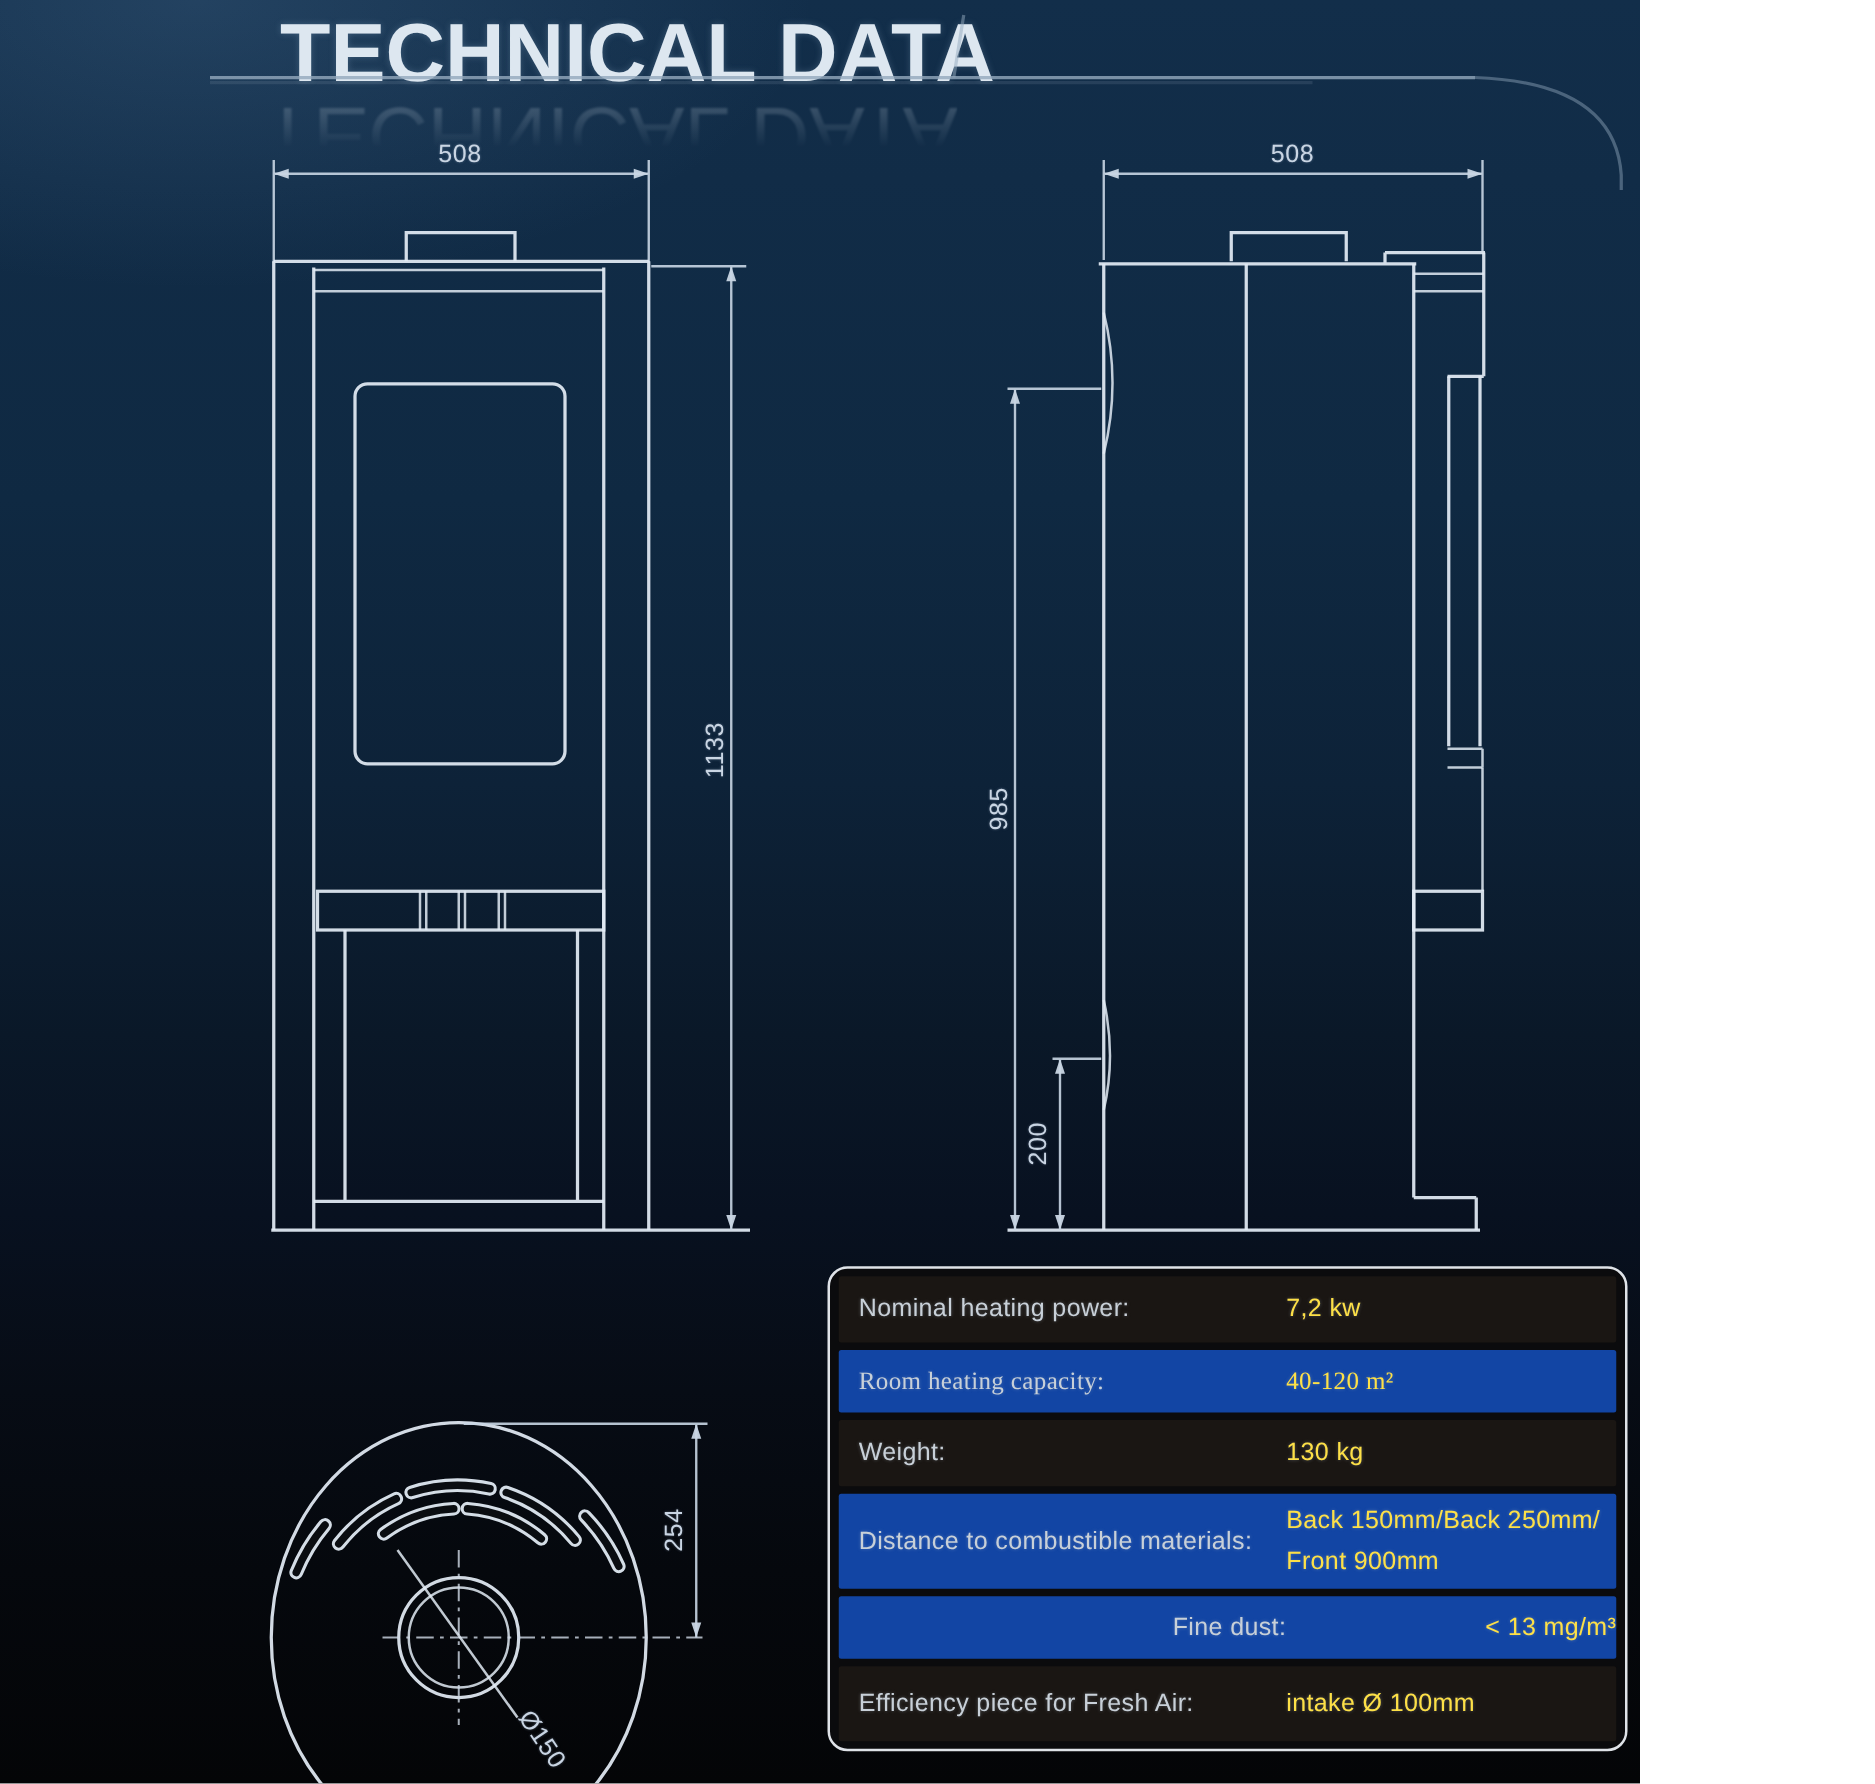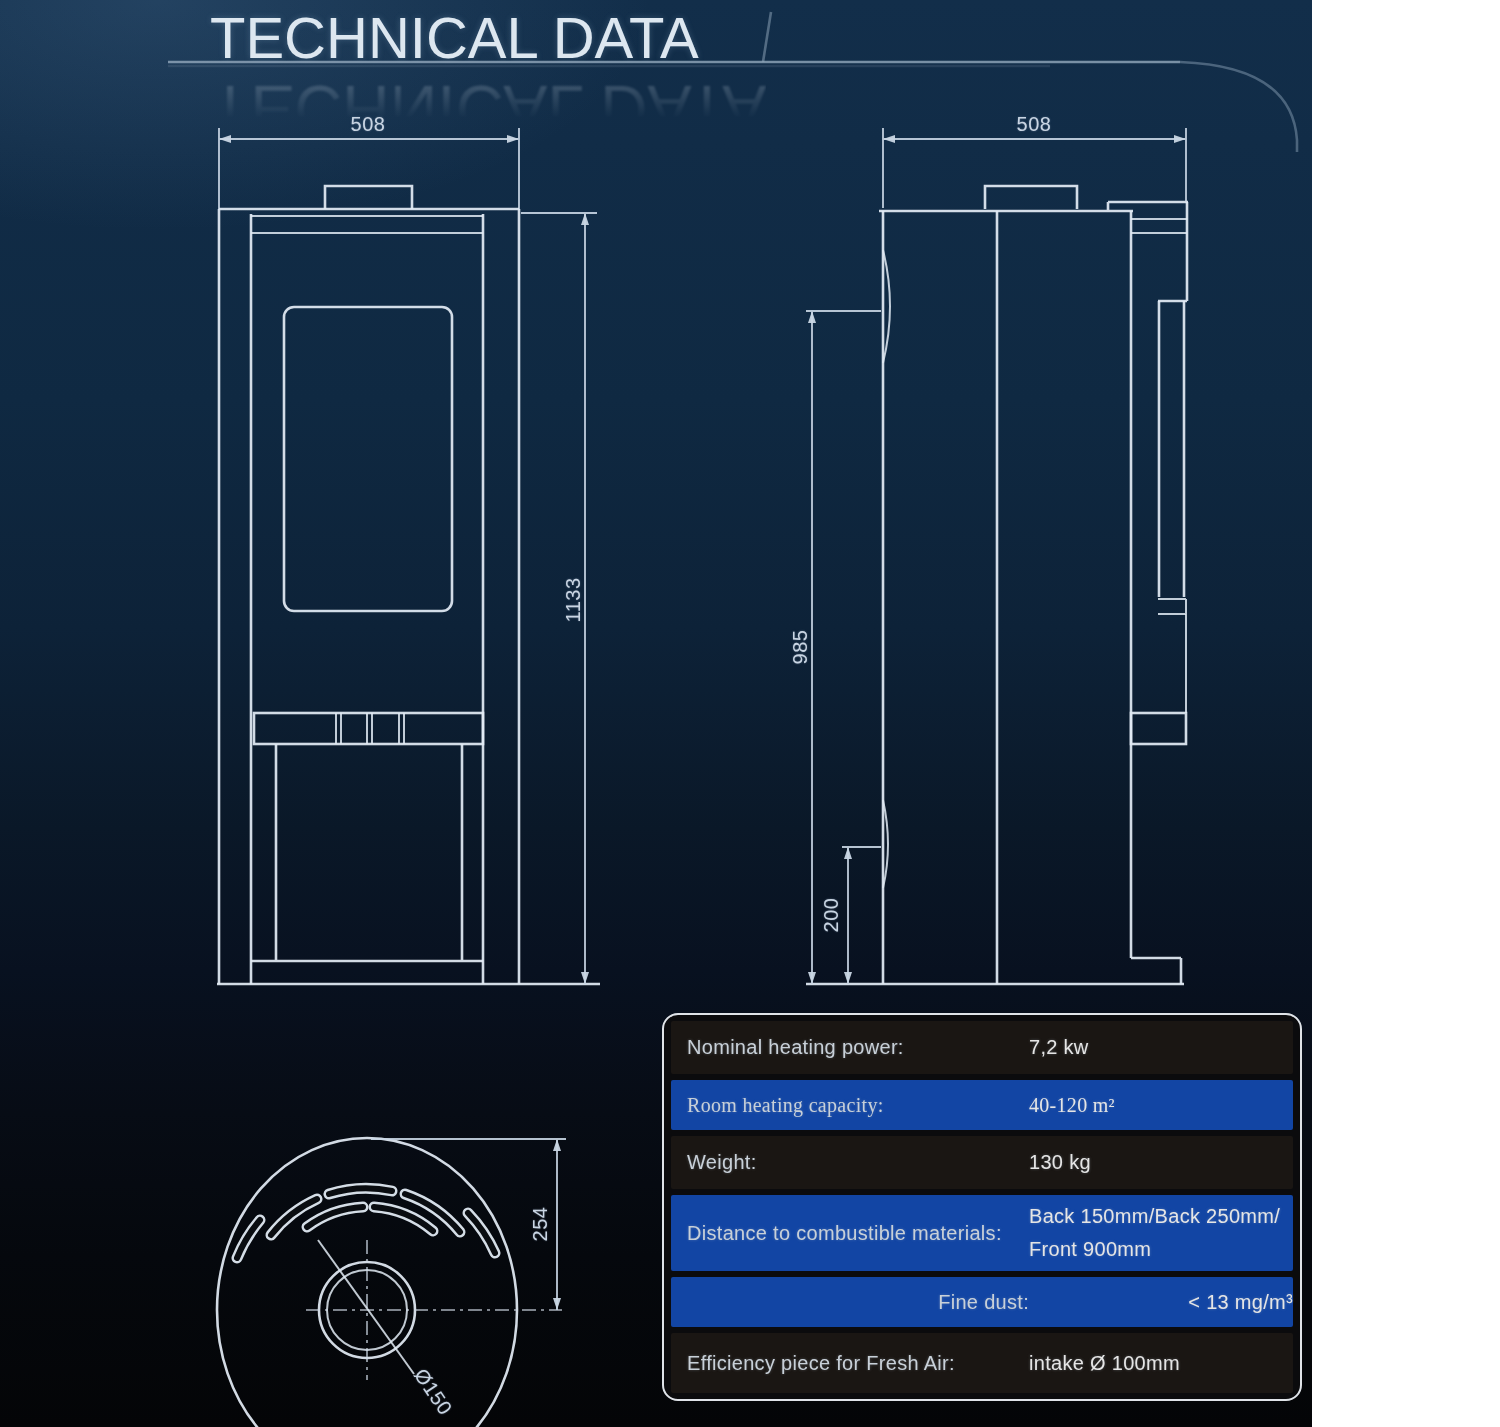--- a/index.html
+++ b/index.html
@@ -6,21 +6,21 @@
   .page{position:relative;width:1500px;height:1427px;overflow:hidden;background:#ffffff;
         font-family:"Liberation Sans",sans-serif;}
   .content{position:absolute;left:0;top:0;width:1312px;height:1427px;overflow:hidden;
     background:
       radial-gradient(ellipse 900px 420px at 12% 0%, rgba(96,138,178,.22), rgba(0,0,0,0) 55%),
       linear-gradient(180deg,#122e4a 0%,#112c47 10%,#0f2942 28%,#0d2238 44%,#0a1828 58%,
                       #081120 68%,#070c15 78%,#05080d 88%,#040507 100%);}
   .white-margin{position:absolute;left:1312px;top:0;width:188px;height:1427px;background:#ffffff;}
 
   
-  .title{position:absolute;left:210px;top:4px;font-size:58px;font-weight:400;letter-spacing:0px;
+  .title{position:absolute;left:224px;top:4px;font-size:66px;font-weight:700;letter-spacing:0px;
          color:#dde7f0;white-space:nowrap;text-shadow:0 0 6px rgba(160,190,220,.25);}
   .title-reflection{position:absolute;left:210px;top:71px;font-size:66px;font-weight:400;
          color:#b9c7d4;white-space:nowrap;transform:scaleY(-1);opacity:.38;
          -webkit-mask-image:linear-gradient(to top,rgba(0,0,0,.9) 0%,rgba(0,0,0,0) 62%);
          mask-image:linear-gradient(to top,rgba(0,0,0,.9) 0%,rgba(0,0,0,0) 62%);
          filter:blur(1px);}
 
   svg.drawings{position:absolute;left:0;top:0;}
   .ln{stroke:#e2ebf4;stroke-width:2.6;fill:none;opacity:.93;}
   .lnth{stroke:#e2ebf4;stroke-width:2;fill:none;opacity:.85;}
@@ -39,21 +39,21 @@
 
   
   .spec-table{position:absolute;left:662px;top:1013px;width:640px;background:#0b0b0d;
               border:2px solid #dfe3e8;border-radius:16px;padding:6px 7px;box-sizing:border-box;}
   .spec-row{display:flex;align-items:center;margin-bottom:6px;border-radius:2px;}
   .spec-row:last-child{margin-bottom:0;}
   .spec-row.dark{background:#1a1613;}
   .spec-row.blue{background:#1245a4;}
   .spec-row .lbl{width:358px;padding-left:16px;box-sizing:border-box;font-size:20px;color:#c8d0d8;
                  letter-spacing:.3px;text-shadow:0 0 3px rgba(185,200,215,.35);}
-  .spec-row .val{flex:1;font-size:20px;color:#e5e5e5;letter-spacing:.3px;
+  .spec-row .val{flex:1;font-size:20px;color:#fde047;letter-spacing:.3px;
                  text-shadow:0 0 3px rgba(185,200,215,.35);}
   .val2line span{display:block;line-height:33px;}
 </style>
 </head>
 <body>
 
 <div class="page">
   <div class="content">
 
     <div class="title">TECHNICAL DATA</div>

